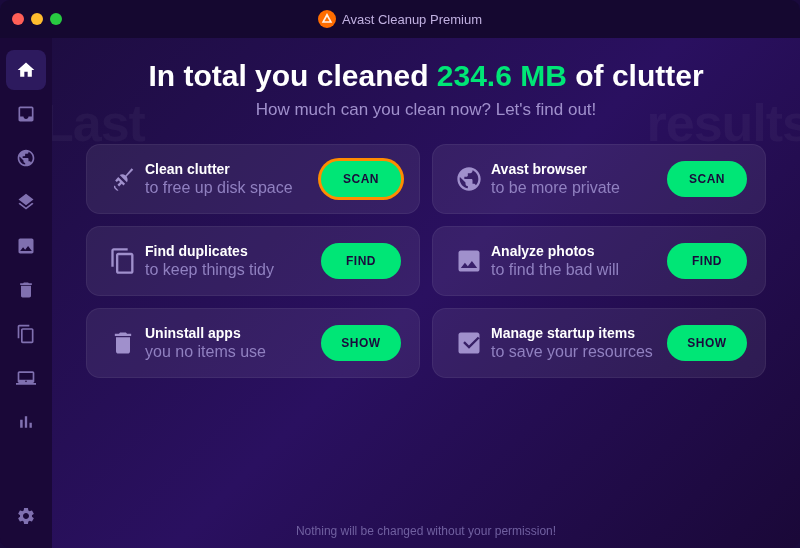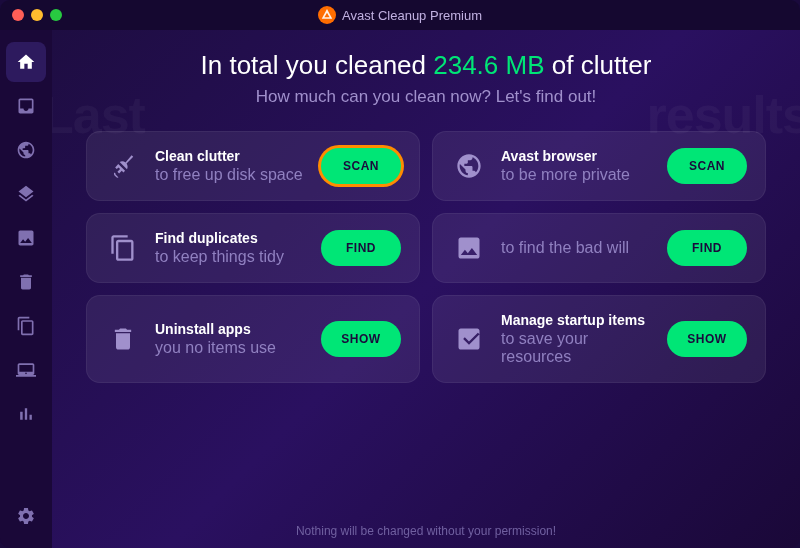--- a/index.html
+++ b/index.html
@@ -17,21 +17,21 @@
       height: 548px;
       background: #1a0a3c;
       border-radius: 10px;
       overflow: hidden;
       display: flex;
       flex-direction: column;
     }
 
     
     .titlebar {
-      height: 30px;
+      height: 38px;
       background: #150830;
       display: flex;
       align-items: center;
       justify-content: center;
       position: relative;
       flex-shrink: 0;
     }
 
     .titlebar-controls {
       position: absolute;
@@ -143,22 +143,22 @@
     }
 
     
     .header {
       text-align: center;
       margin-bottom: 24px;
       z-index: 1;
     }
 
     .header-title {
-      font-size: 26px;
-      font-weight: 400;
+      font-size: 30px;
+      font-weight: 700;
       color: #ffffff;
       line-height: 1.2;
       margin-bottom: 6px;
     }
 
     .header-highlight {
       color: #00e676;
     }
 
     .header-subtitle {
@@ -176,21 +176,21 @@
       max-width: 680px;
       z-index: 1;
     }
 
     .card {
       background: rgba(255,255,255,0.07);
       border-radius: 14px;
       padding: 16px 18px;
       display: flex;
       align-items: center;
-      gap: 14px;
+      gap: 4px;
       border: 1px solid rgba(255,255,255,0.06);
     }
 
     .card-icon {
       width: 36px;
       height: 36px;
       flex-shrink: 0;
       color: #a090cc;
       display: flex;
       align-items: center;
@@ -389,20 +389,21 @@
           <button class="card-btn">FIND</button>
         </div>
 
         <div class="card">
           <div class="card-icon">
             <svg viewBox="0 0 24 24">
                 <path d="M21 19V5c0-1.1-.9-2-2-2H5c-1.1 0-2 .9-2 2v14c0 1.1.9 2 2 2h14c1.1 0 2-.9 2-2zM8.5 13.5l2.5 3.01L14.5 12l4.5 6H5l3.5-4.5z"></path>
               </svg>
           </div>
           <div class="card-text">
+            <div class="card-title">Analyze photos</div>
             <div class="card-subtitle">to find the bad will</div>
           </div>
           <button class="card-btn">FIND</button>
         </div>
 
         <div class="card">
           <div class="card-icon">
             <svg viewBox="0 0 24 24">
                 <path d="M6 19c0 1.1.9 2 2 2h8c1.1 0 2-.9 2-2V7H6v12zM19 4h-3.5l-1-1h-5l-1 1H5v2h14V4z"></path>
               </svg>

